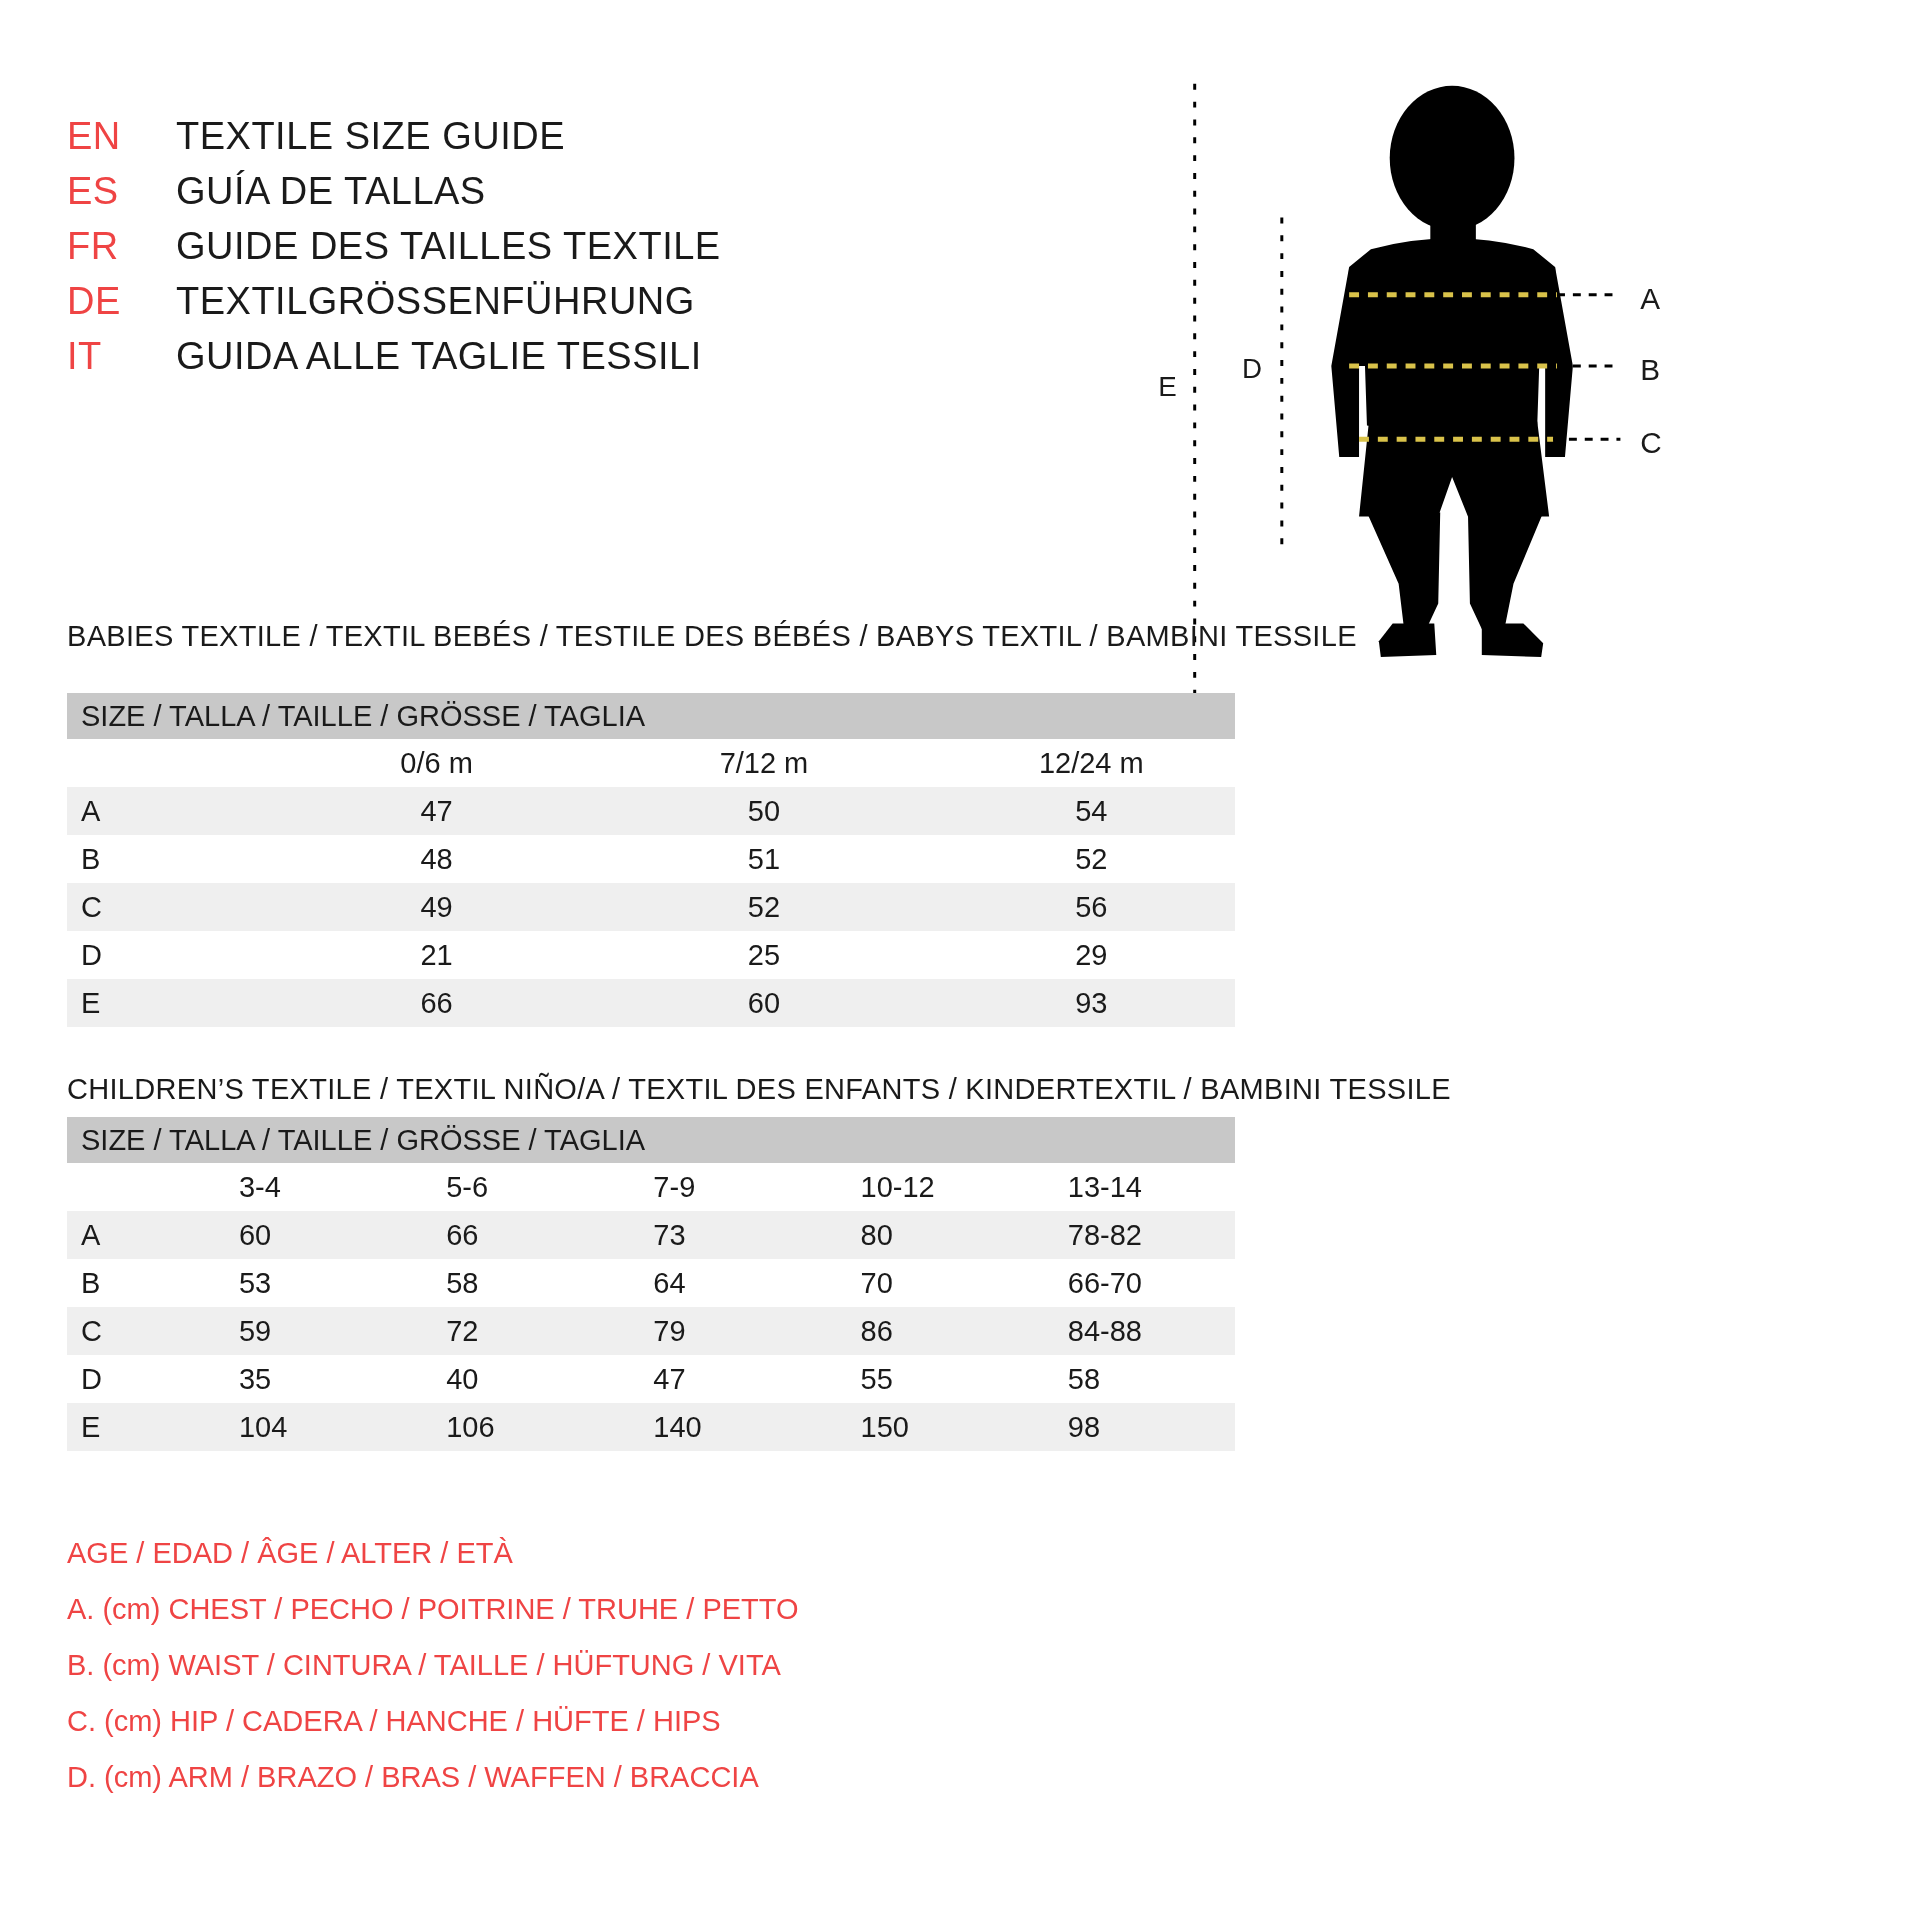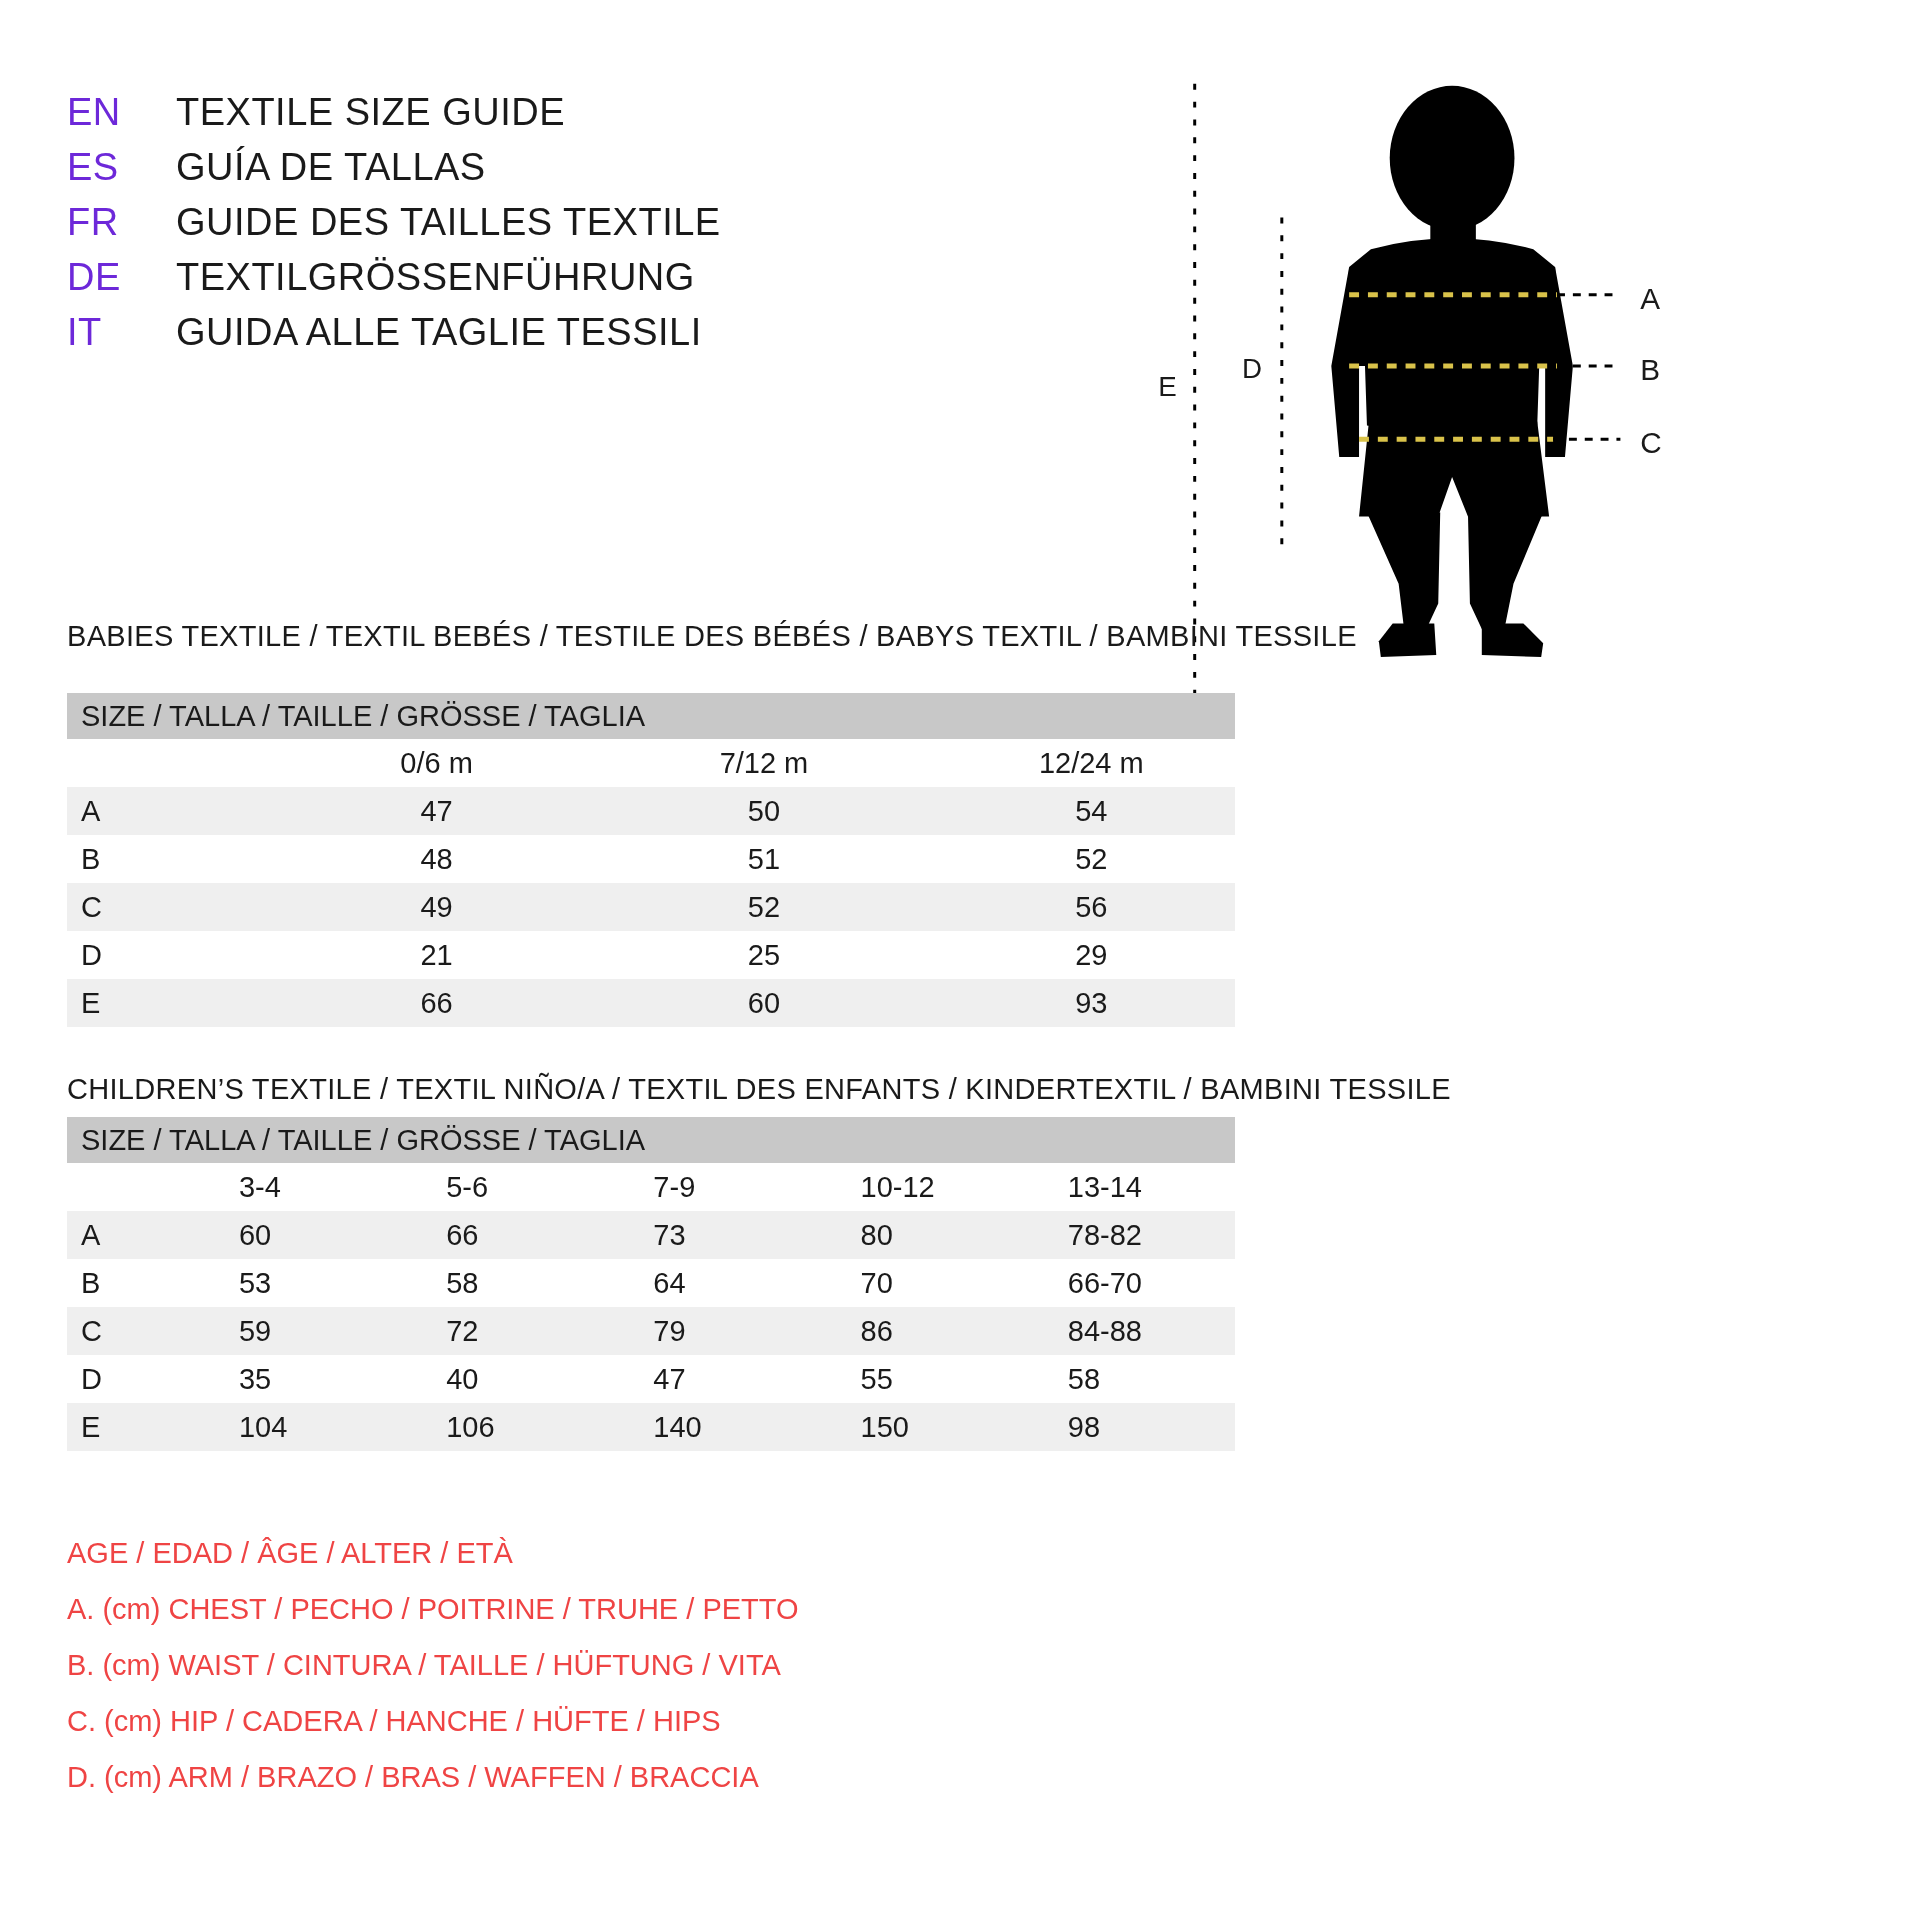--- a/index.html
+++ b/index.html
@@ -33,24 +33,25 @@
   .lang-row {
     display: flex;
     align-items: baseline;
     height: 55px;
     font-size: 38px;
     letter-spacing: 0.5px;
   }
   .lang-code {
     width: 109px;
     flex: 0 0 109px;
-    color: #6d28d9;
+    color: #ef4444;
   }
   .lang-text {
     color: #1a1a1a;
+    margin-top: 24px;
   }
 
   
   .figure-area {
     position: absolute;
     right: 59px;
     top: 69px;
     width: 713px;
     height: 693px;
   }

